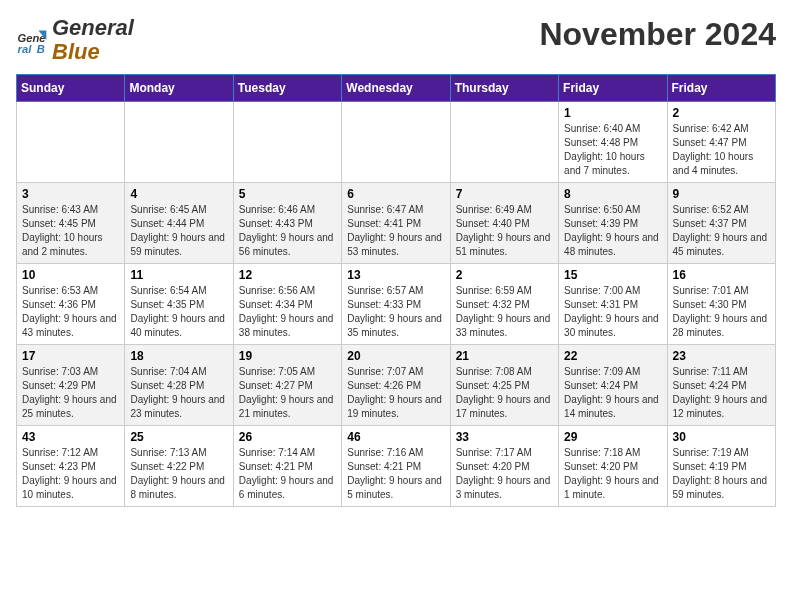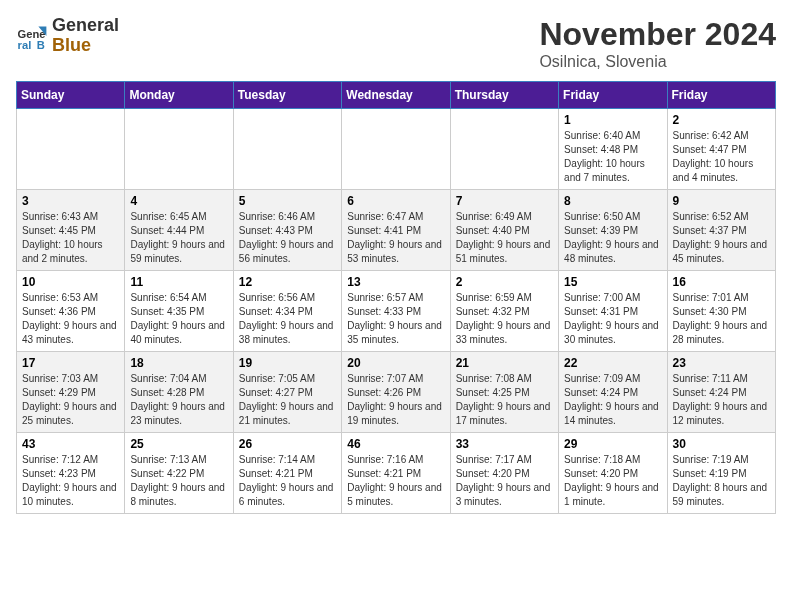--- a/index.html
+++ b/index.html
@@ -13,37 +13,38 @@
     .header {
       display: flex;
       justify-content: space-between;
       align-items: flex-start;
       margin-bottom: 10px;
     }
     .logo {
       display: flex;
       align-items: center;
       gap: 4px;
+      font-style: italic;
     }
     .logo-text {
       display: flex;
       flex-direction: column;
-      font-size: 18px;
+      font-size: 22px;
       font-weight: bold;
       line-height: 1.1;
       justify-content: space-between;
     }
     .logo-general { color: #333; }
     .logo-blue { color: #a16207; }
     .logo-icon {
       width: 32px;
       height: 32px;
     }
     .title-block {
-      text-align: left;
+      text-align: right;
     }
     .month-title {
       font-size: 32px;
       font-weight: bold;
       color: #333;
     }
     .location {
       font-size: 16px;
       color: #555;
     }
@@ -98,21 +99,20 @@
       <polygon points="28,8 38,8 38,20" fill="#2e7db5"></polygon>
       <text x="26" y="36" font-size="14" font-weight="bold" fill="#2e7db5">B</text>
     </svg>
     <div class="logo-text">
       <span class="logo-general">General</span>
       <span class="logo-blue">Blue</span>
     </div>
   </div>
   <div class="title-block">
     <div class="month-title">November 2024</div>
-    <div class="location">Osilnica, Slovenia</div>
   </div>
 </div>
 
 <table class="calendar">
   <thead>
     <tr>
     <th>Sunday</th>
         <th>Monday</th>
         <th>Tuesday</th>
         <th>Wednesday</th>

